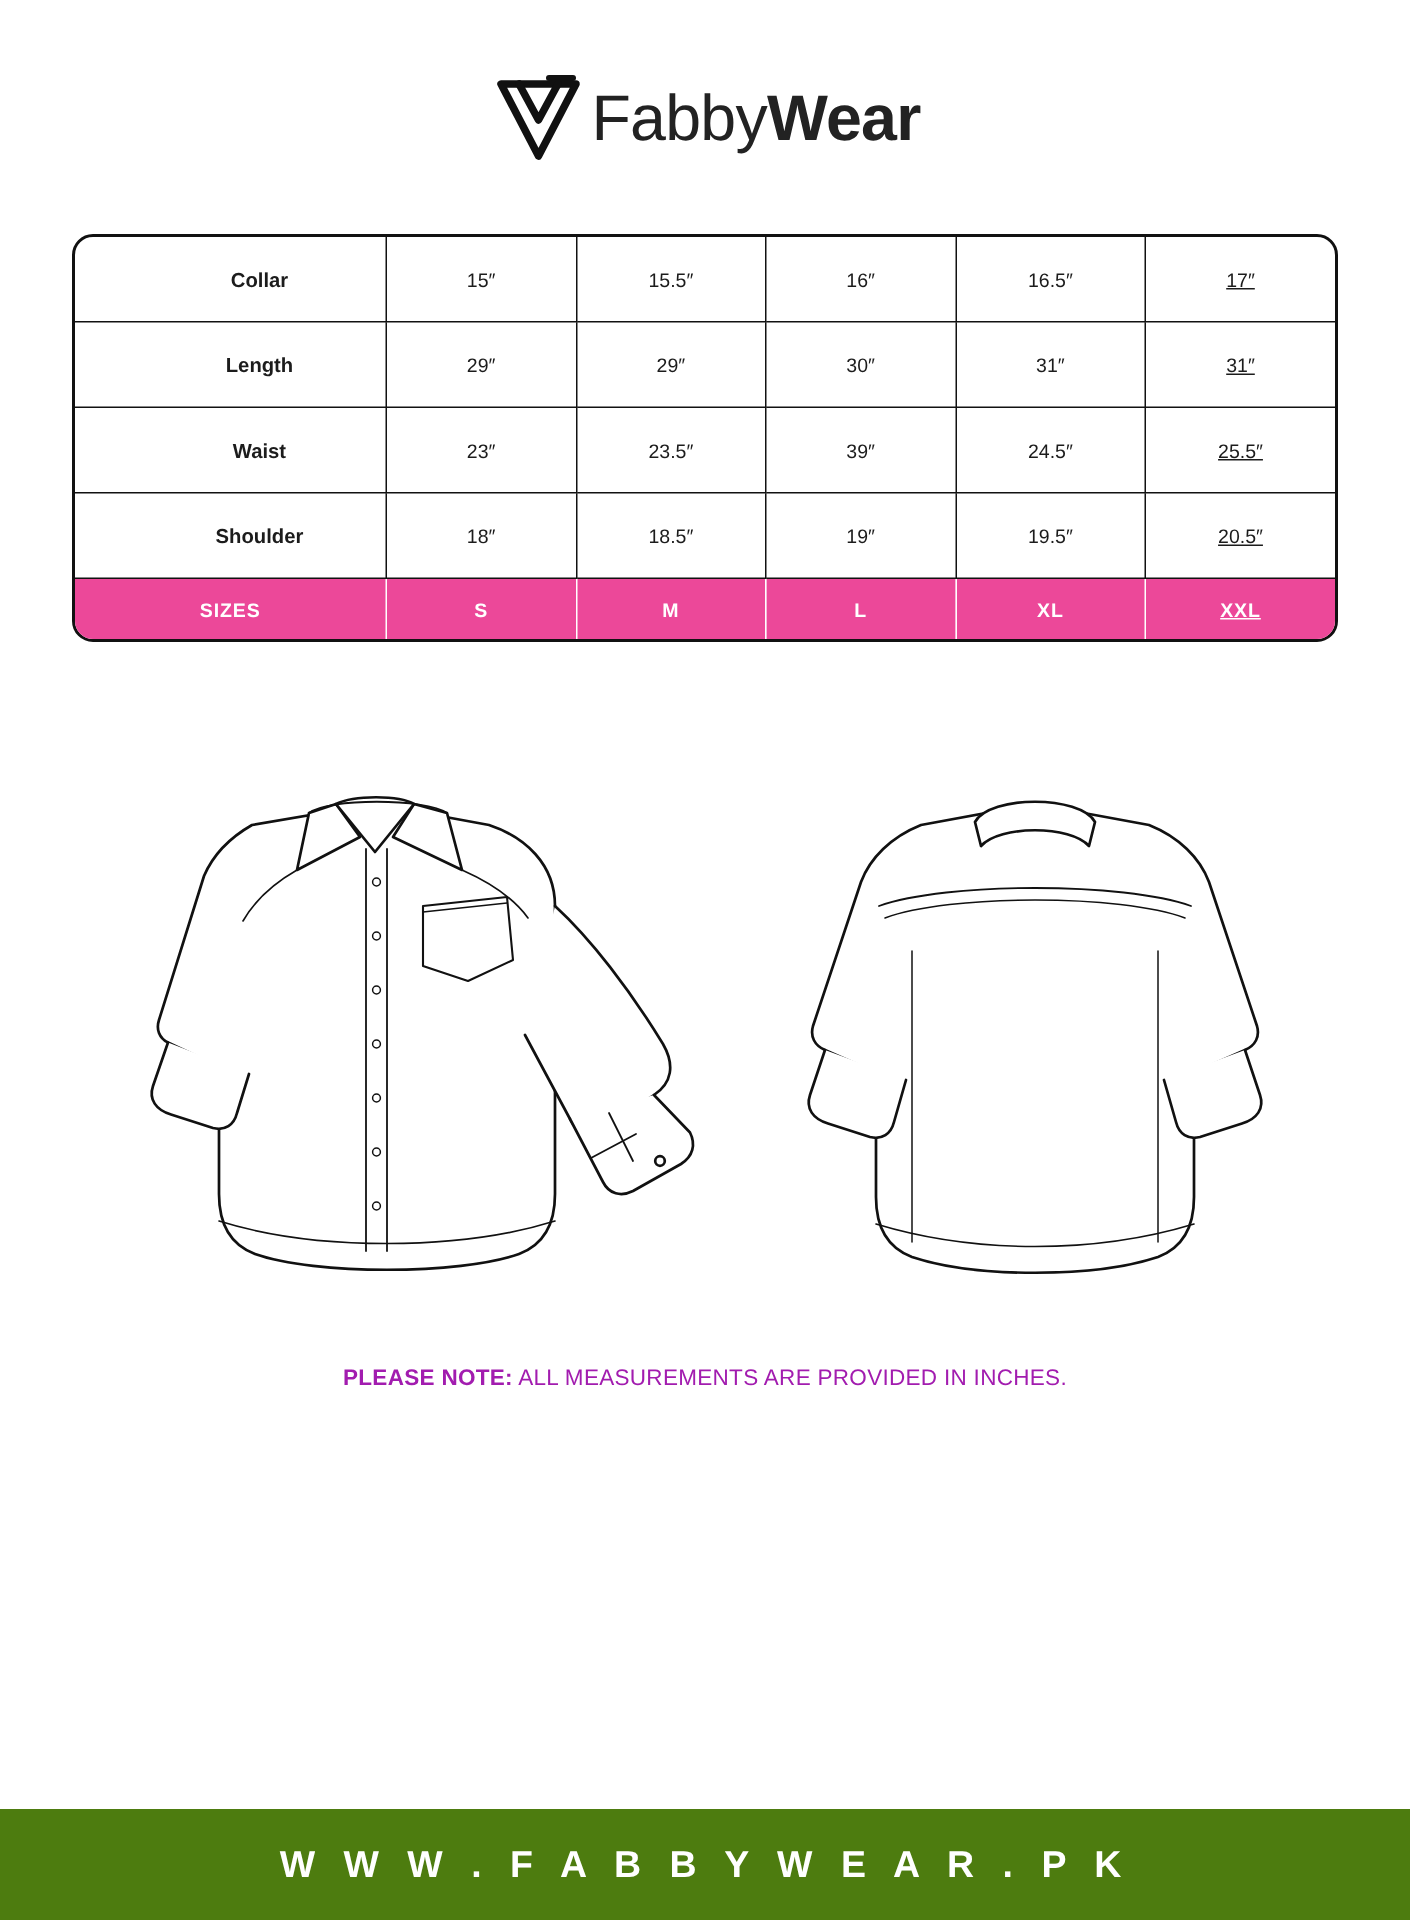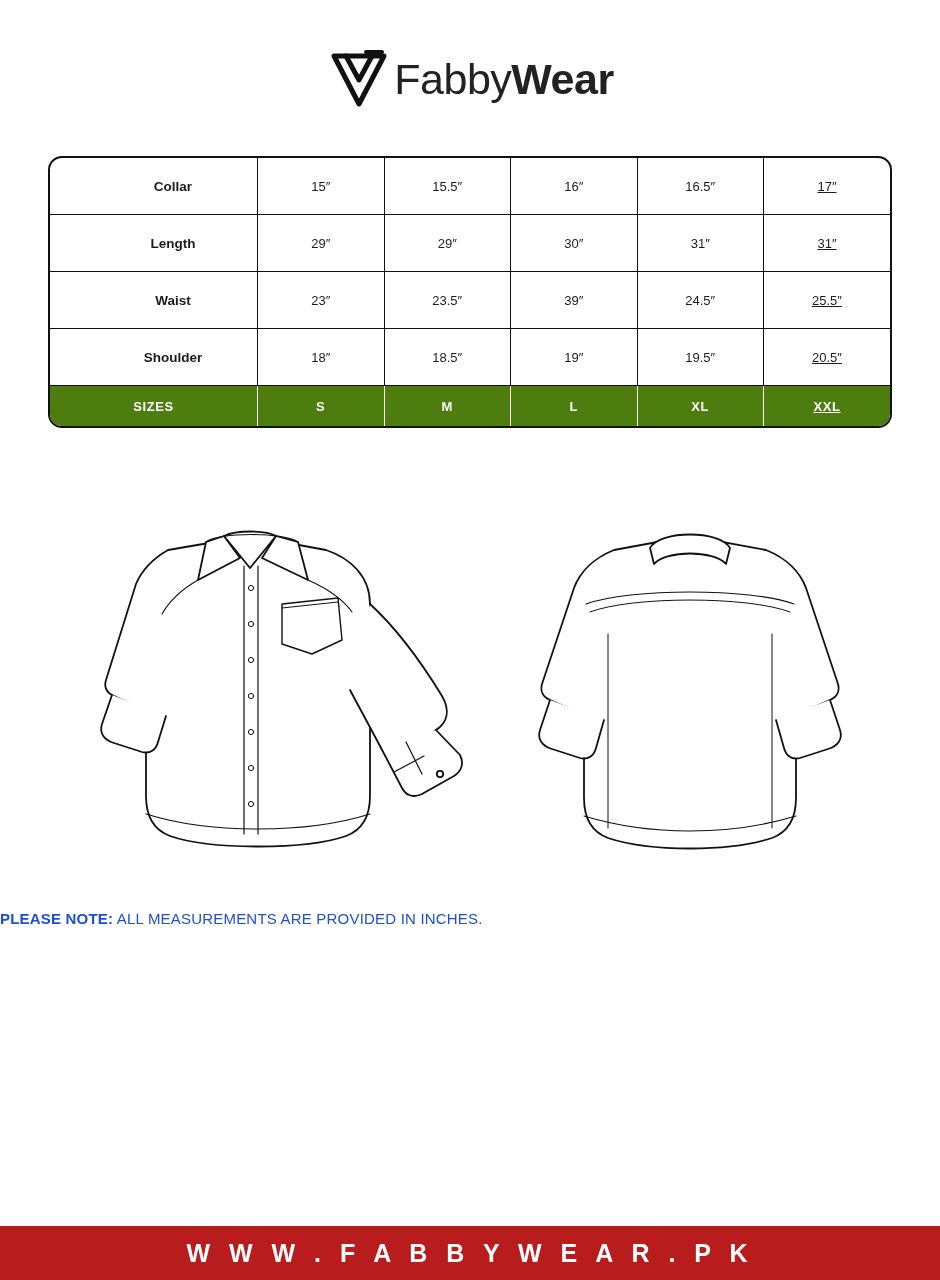--- a/index.html
+++ b/index.html
@@ -66,21 +66,21 @@
     border-right: none;
     text-decoration: underline;
   }
   table.size-table td.row-label {
     font-weight: 700;
     font-size: 13.5px;
     width: 166px;
     padding-left: 40px;
   }
   tr.sizes-row td {
-    background: #4d7c0f;
+    background: #ec4899;
     color: #ffffff;
     font-weight: 700;
     font-size: 13px;
     letter-spacing: 0.6px;
     border-bottom: none;
     border-right: 1.5px solid #ffffff;
     height: 38px;
   }
   tr.sizes-row td:last-child {
     border-right: none;
@@ -95,37 +95,37 @@
     align-items: flex-start;
     gap: 10px;
   }
   .shirt-svg {
     display: block;
   }
 
   
   .note {
     margin-top: 26px;
-    text-align: left;
+    text-align: center;
     font-size: 15px;
     letter-spacing: 0.2px;
-    color: #1d4ed8;
+    color: #a21caf;
   }
   .note .strong {
     font-weight: 700;
   }
 
   
   .footer {
     position: absolute;
     left: 0;
     right: 0;
     bottom: 0;
-    height: 54px;
-    background: #b91c1c;
+    height: 74px;
+    background: #4d7c0f;
     color: #ffffff;
     display: flex;
     align-items: center;
     justify-content: center;
   }
   .footer-text {
     font-size: 25px;
     font-weight: 700;
     letter-spacing: 6px;
   }

